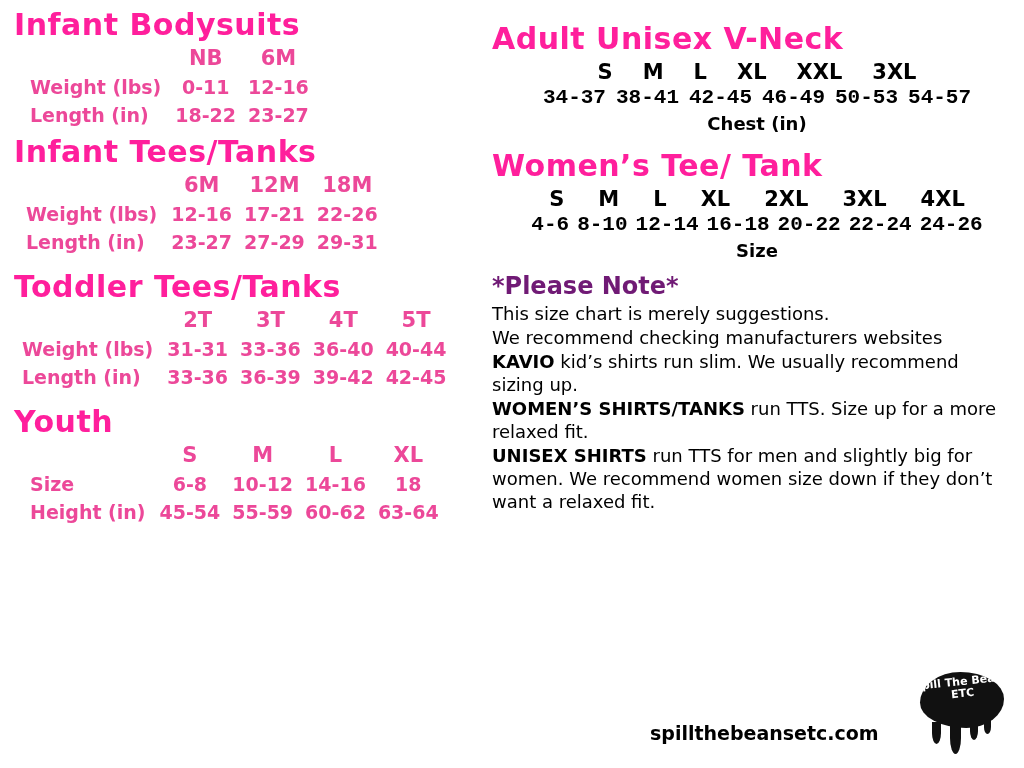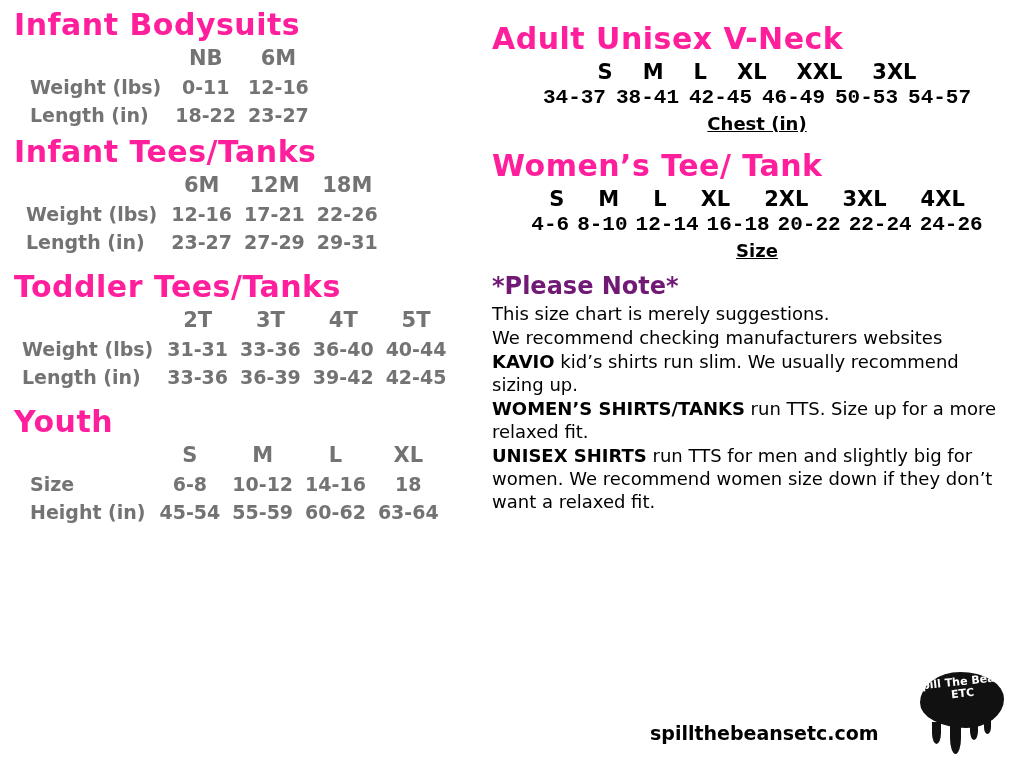--- a/index.html
+++ b/index.html
@@ -36,21 +36,21 @@
     margin: 0;
     padding: 0;
     line-height: 1.1;
   }
   .sec { margin-bottom: 6px; }
 
   table.sizes {
     border-collapse: collapse;
     font-weight: bold;
     font-size: 19px;
-    color: #737373;
+    color: #ec4899;
   }
   table.sizes td, table.sizes th {
     padding: 3px 6px;
     text-align: center;
     white-space: nowrap;
     font-weight: bold;
   }
   table.sizes th.corner { text-align: left; }
   table.sizes td.rowlabel {
     text-align: left;
@@ -75,21 +75,20 @@
   .scale .row {
     display: flex;
     justify-content: center;
     gap: 14px;
   }
   .scale .row.vals { gap: 10px; font-size: 21px; font-family: Liberation Mono, monospace; }
   .scale .cap {
     font-size: 18px;
     font-weight: bold;
     margin-top: 1px;
-    text-decoration: underline;
   }
 
   .note-title {
     font-weight: bold;
     font-size: 24px;
     margin: 10px 0 2px 0;
     color: #701a75;
   }
   .note-body {
     font-size: 18px;

